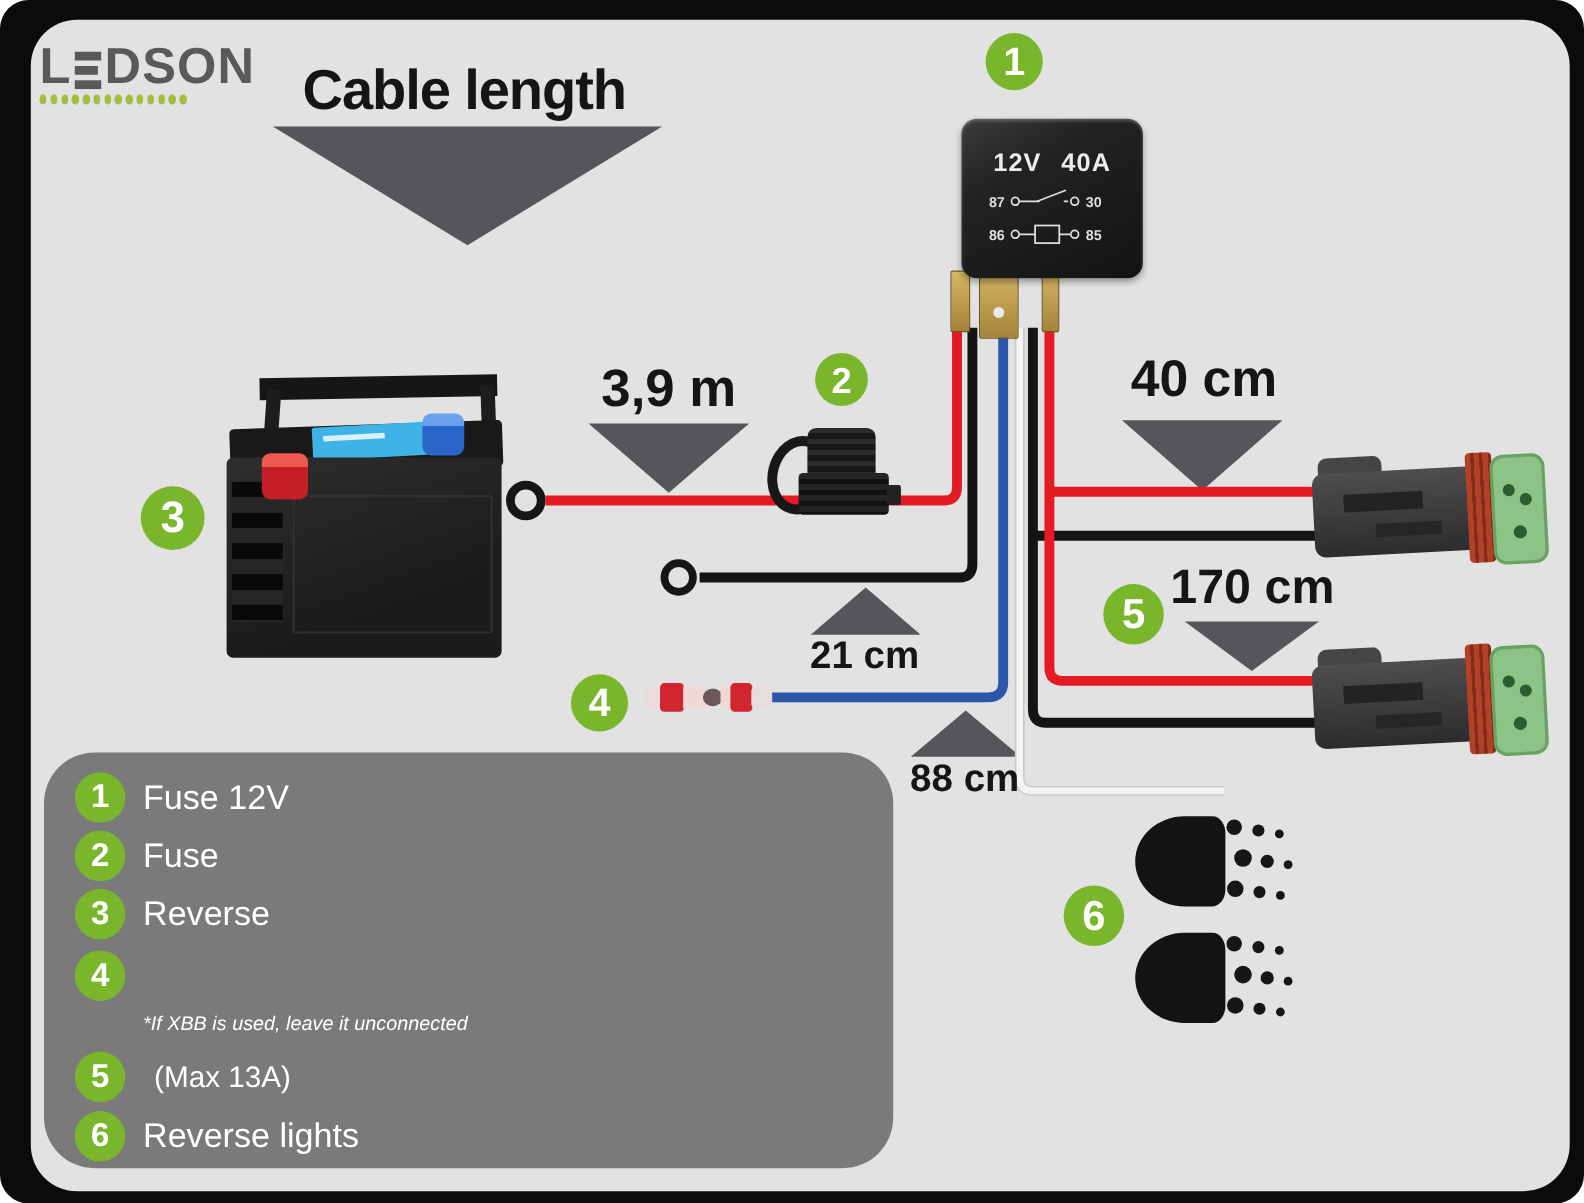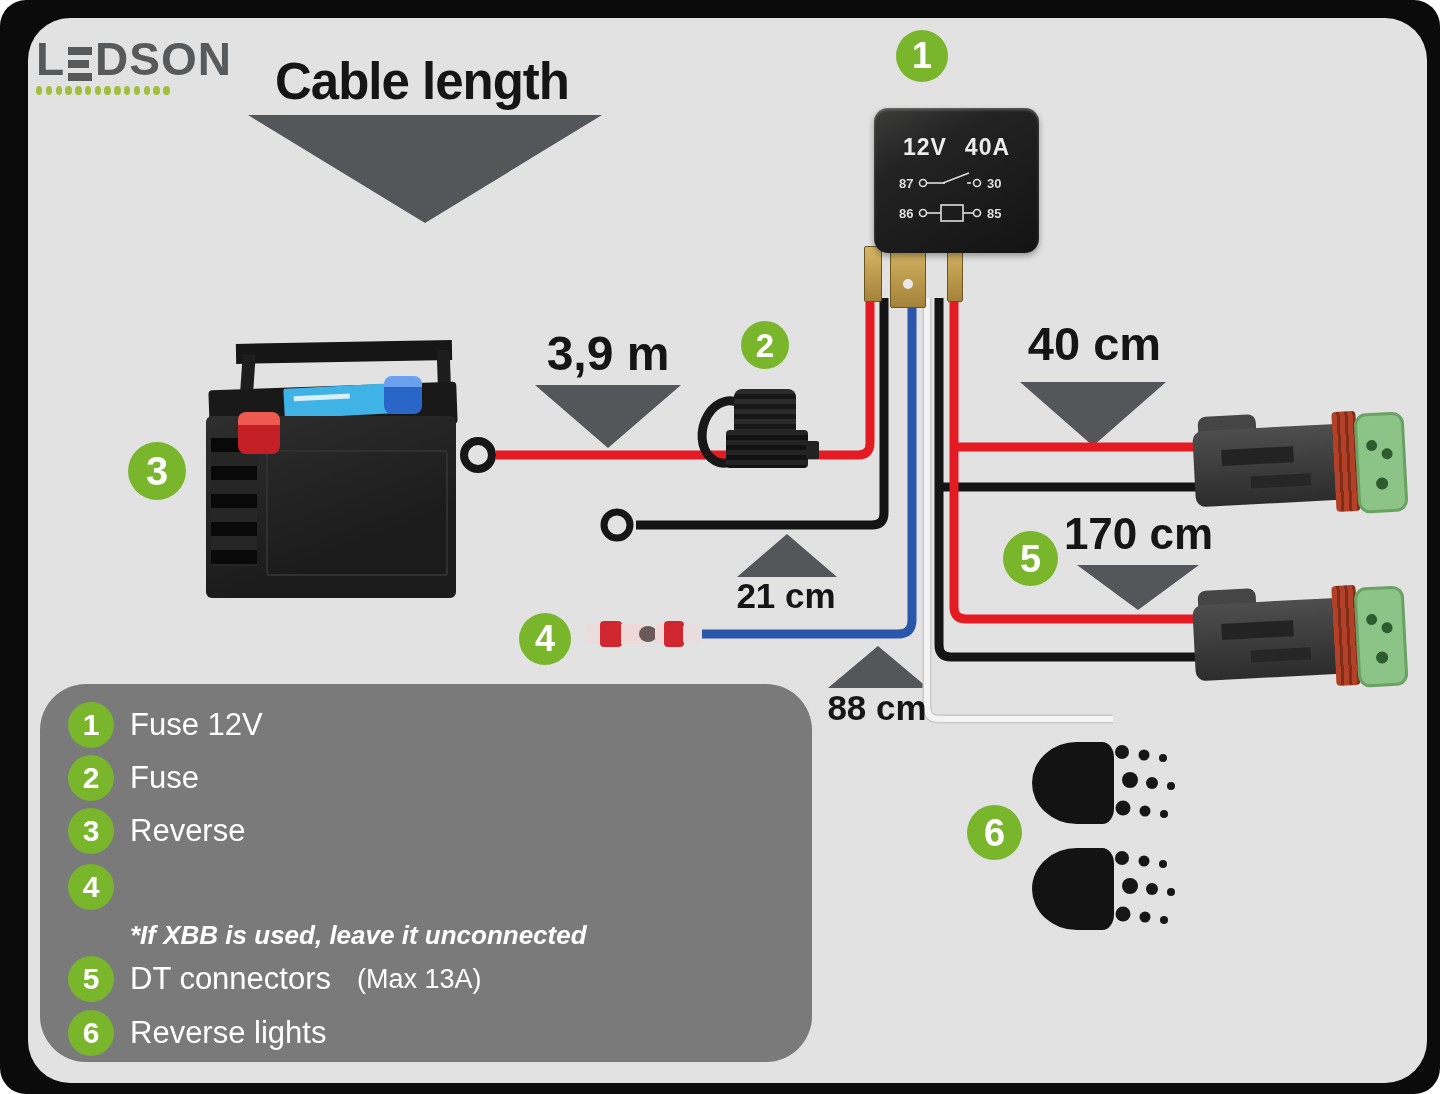--- a/index.html
+++ b/index.html
@@ -120,21 +120,21 @@
   #rays2{left:1114px;top:848px;}
 
   
   #legend{left:40px;top:684px;width:772px;height:378px;background:#7a7a7b;border-radius:46px;z-index:7;}
   .lrow{position:absolute;left:28px;display:flex;align-items:center;gap:16px;}
   .lnum{width:46px;height:46px;border-radius:50%;background:#79b62c;color:#fff;font-weight:bold;
         font-size:30px;display:flex;align-items:center;justify-content:center;flex:0 0 auto;}
   .ltext{color:#ffffff;font-size:31px;font-weight:500;white-space:nowrap;}
   .lsuffix{color:#ffffff;font-size:27px;font-weight:400;margin-left:10px;white-space:nowrap;}
   #lr1{top:18px;} #lr2{top:71px;} #lr3{top:124px;} #lr4{top:180px;} #lr5{top:272px;} #lr6{top:326px;}
-  #lnote{position:absolute;left:90px;top:236px;color:#fff;font-size:26px;font-style:italic;font-weight:700;white-space:nowrap;}
+  #lnote{position:absolute;left:90px;top:236px;color:#fff;font-size:18px;font-style:italic;font-weight:400;white-space:nowrap;}
 </style>
 </head>
 <body>
 
 <div id="frame" class="abs"></div>
 <div id="card" class="abs"></div>
 
 <div id="logo" class="abs">
   <div class="logo-row">
     <span>L</span>
@@ -334,20 +334,19 @@
   <div id="lr3" class="lrow">
     <div class="lnum">3</div>
     <div class="ltext">Reverse</div>
   </div>
   <div id="lr4" class="lrow">
     <div class="lnum">4</div>
   </div>
   <div id="lnote">*If XBB is used, leave it unconnected</div>
   <div id="lr5" class="lrow">
     <div class="lnum">5</div>
-    <div class="ltext">DT connectors</div>
     <div class="lsuffix">(Max 13A)</div>
   </div>
   <div id="lr6" class="lrow">
     <div class="lnum">6</div>
     <div class="ltext">Reverse lights</div>
   </div>
 </div>
 
 </body></html>

